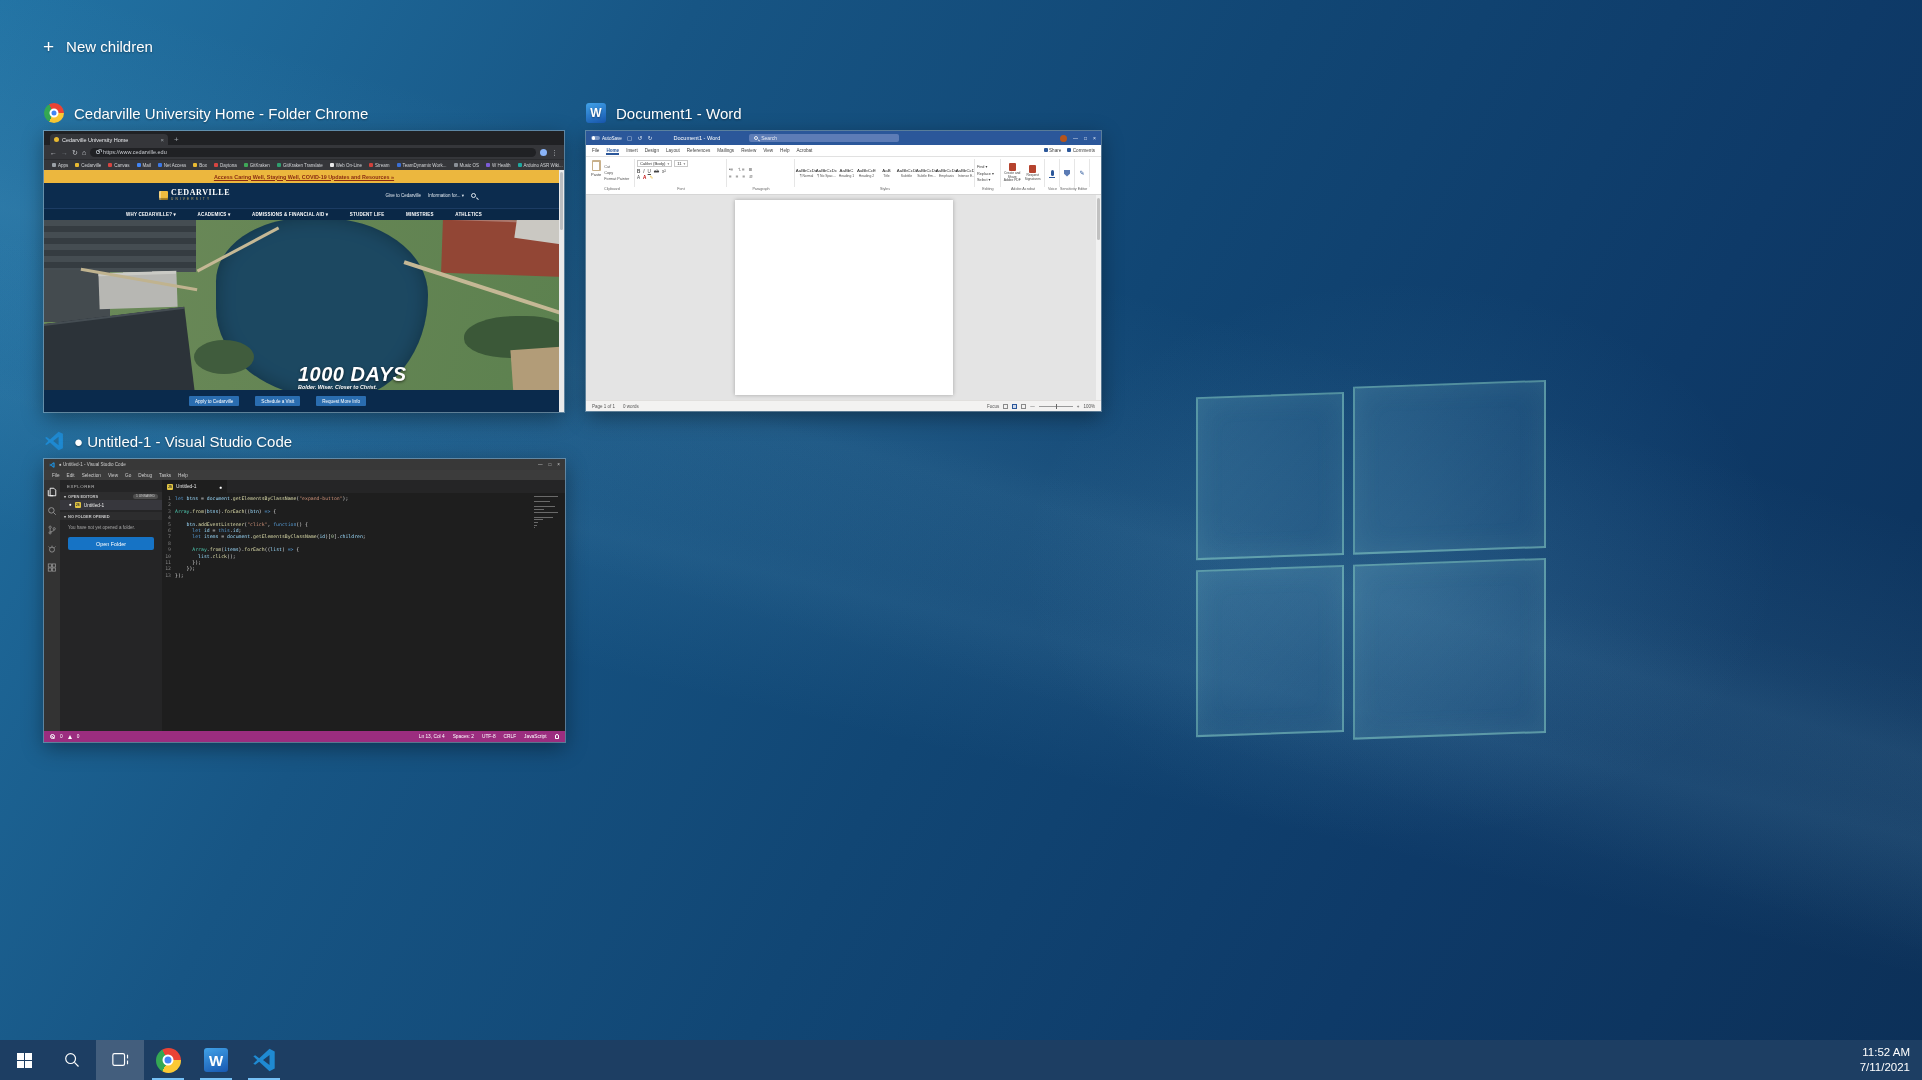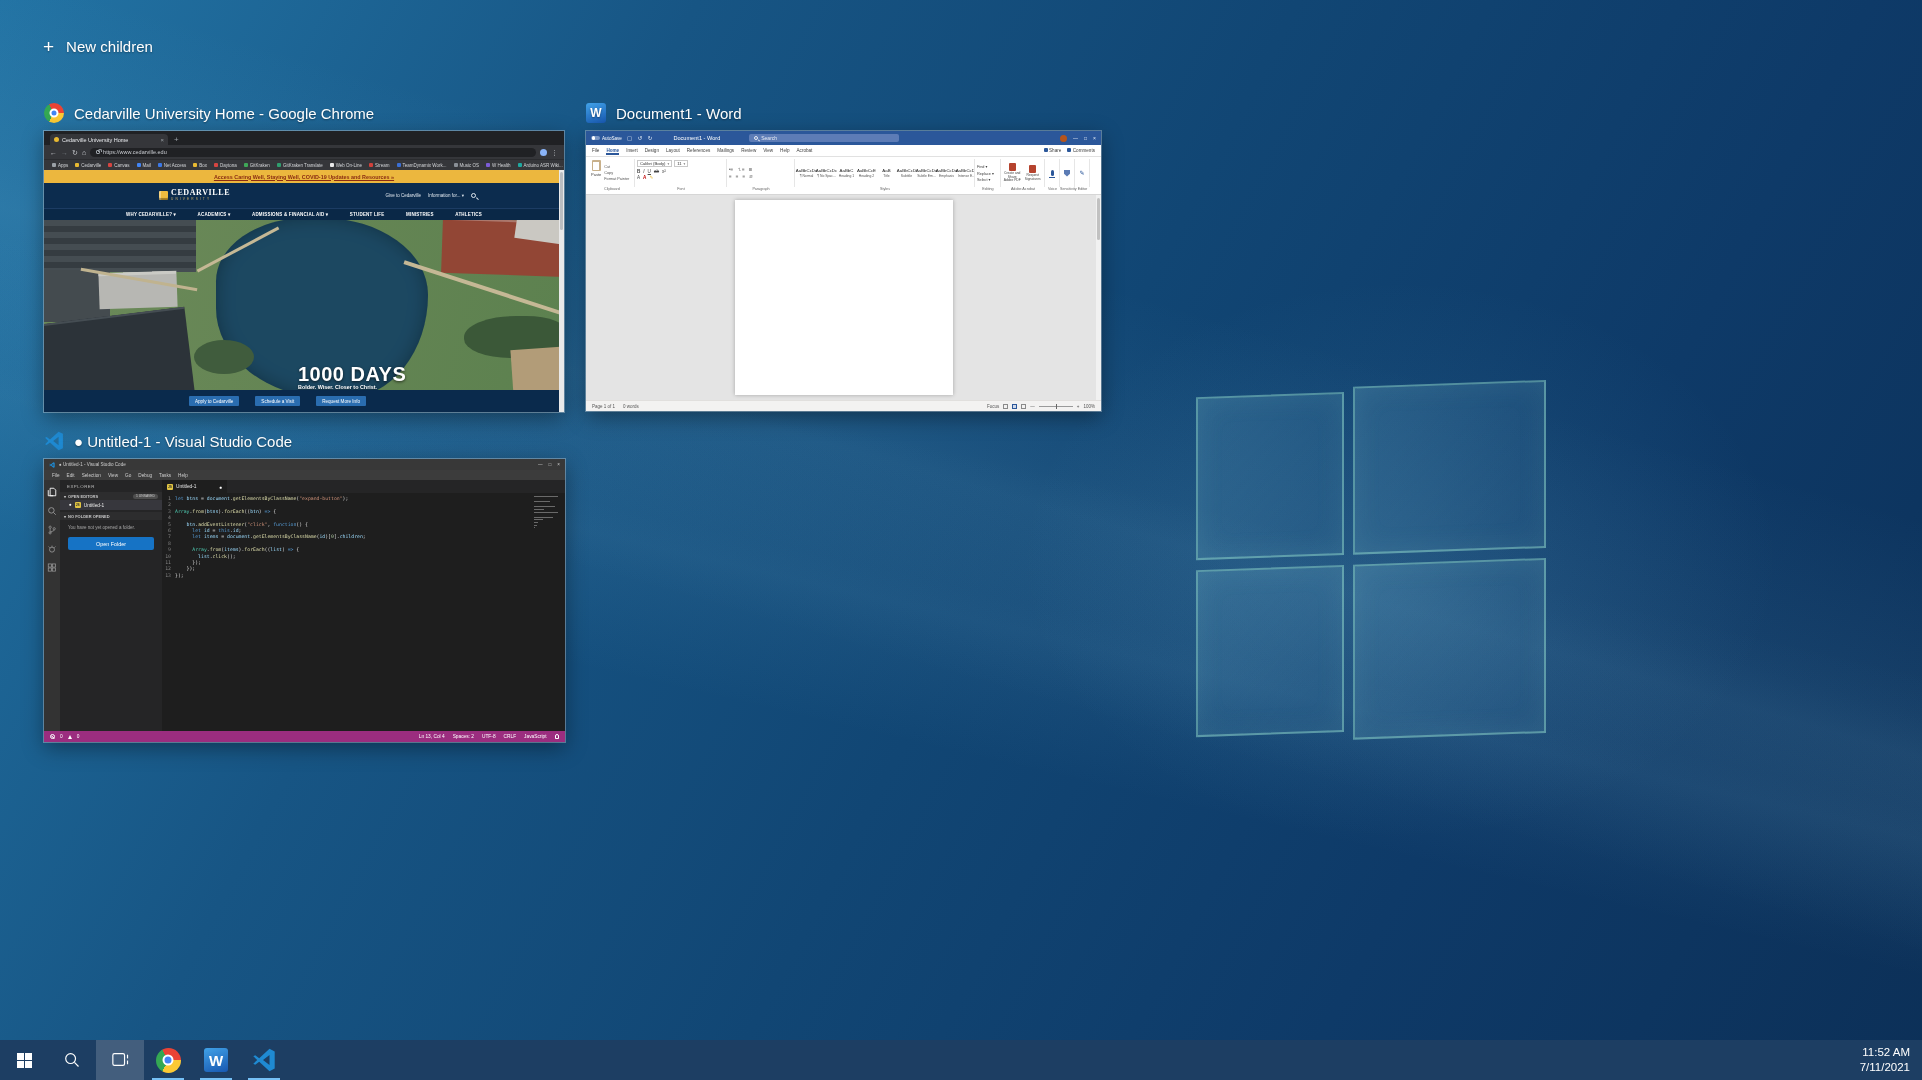--- a/index.html
+++ b/index.html
@@ -102,21 +102,21 @@
   .hv-bldgred { left:398px; top:0; width:132px; height:55px; background:#a04832; transform:rotate(2deg);
                 box-shadow:inset 0 2px 0 rgba(255,255,255,.3), inset -3px 0 0 rgba(0,0,0,.2); }
   .hv-bldgwhite { left:472px; top:-6px; width:60px; height:28px; background:#ded9cf; transform:rotate(8deg); }
   .hv-path1 { left:356px; top:66px; width:168px; height:4px; background:#d9c79c; transform:rotate(18deg); }
   .hv-path2 { left:148px; top:28px; width:92px; height:3px; background:#d9c79c; transform:rotate(-28deg); }
   .hv-path3 { left:36px; top:58px; width:118px; height:3px; background:#d3c196; transform:rotate(10deg); }
   .hv-shrub1 { left:420px; top:96px; width:104px; height:42px; background:#3f5c35; border-radius:50% 40% 55% 45%; }
   .hv-shrub2 { left:150px; top:120px; width:60px; height:34px; background:#44603a; border-radius:50%; }
   .hv-tanbr { left:468px; top:128px; width:64px; height:48px; background:#c3a87c; transform:rotate(-4deg); }
   .hv-tint { inset:0; background:rgba(26,54,86,.10); }
-  .hero-text { position:absolute; left:254px; bottom:0; z-index:5; line-height:1; }
+  .hero-text { position:absolute; left:254px; bottom:0; z-index:5; line-height:1;font-style:italic; }
   .h1000 { font-size:20px; font-weight:bold; letter-spacing:.5px; color:#fff; text-shadow:0 1px 3px rgba(0,0,0,.65); }
   .hsub { font-size:5.4px; font-weight:bold; color:#fff; margin-top:1px; text-shadow:0 1px 2px rgba(0,0,0,.65); }
   .cedar-ctabar { height:22px; background:#0a2a4c; display:flex; align-items:center; padding-left:145px; gap:16px; flex:none; }
   .cta-btn { background:#2a6db0; color:#fff; font-size:4.6px; padding:2.5px 6px; border-radius:1px; white-space:nowrap; }
   .c-scroll { position:absolute; right:0; top:39px; bottom:0; width:5px; background:#e9e9e9; z-index:9; }
   .c-scroll::before { content:""; position:absolute; left:1px; right:1px; top:2px; height:58px; background:#b9bdc1; border-radius:2px; }
 
   
   .word-thumb { left:586px; top:131px; width:515px; height:280px; background:#fff; display:flex; flex-direction:column; }
   .w-title { height:14px; background:#2b579a; display:flex; align-items:center; padding:0 5px; gap:5px; flex:none; color:#fff; }
@@ -261,21 +261,21 @@
 
 <div class="new-desktop">
   <span class="nd-plus">+</span>
   <span>New children</span>
 </div>
 
 <div class="win-label wl-chrome">
   <span class="chrome-ball">
       <i></i>
     </span>
-  <span>Cedarville University Home - Google Chrome</span>
+  <span>Cedarville University Home - Folder Chrome</span>
 </div>
 <div class="win-label wl-word">
   <span class="word-sq">W</span>
   <span>Document1 - Word</span>
 </div>
 <div class="win-label wl-vscode">
   <svg class="vsc-ic" viewBox="0 0 24 24">
       <path fill="#1f8ad2" d="M17.5 0.8 L7.2 10.3 L3.2 7.2 L1.3 8.2 L5.2 12 L1.3 15.8 L3.2 16.8 L7.2 13.7 L17.5 23.2 L22.7 20.6 V3.4 Z M17.5 7 V17 L11 12 Z"></path>
     </svg>
   <span>● Untitled-1 - Visual Studio Code</span>

